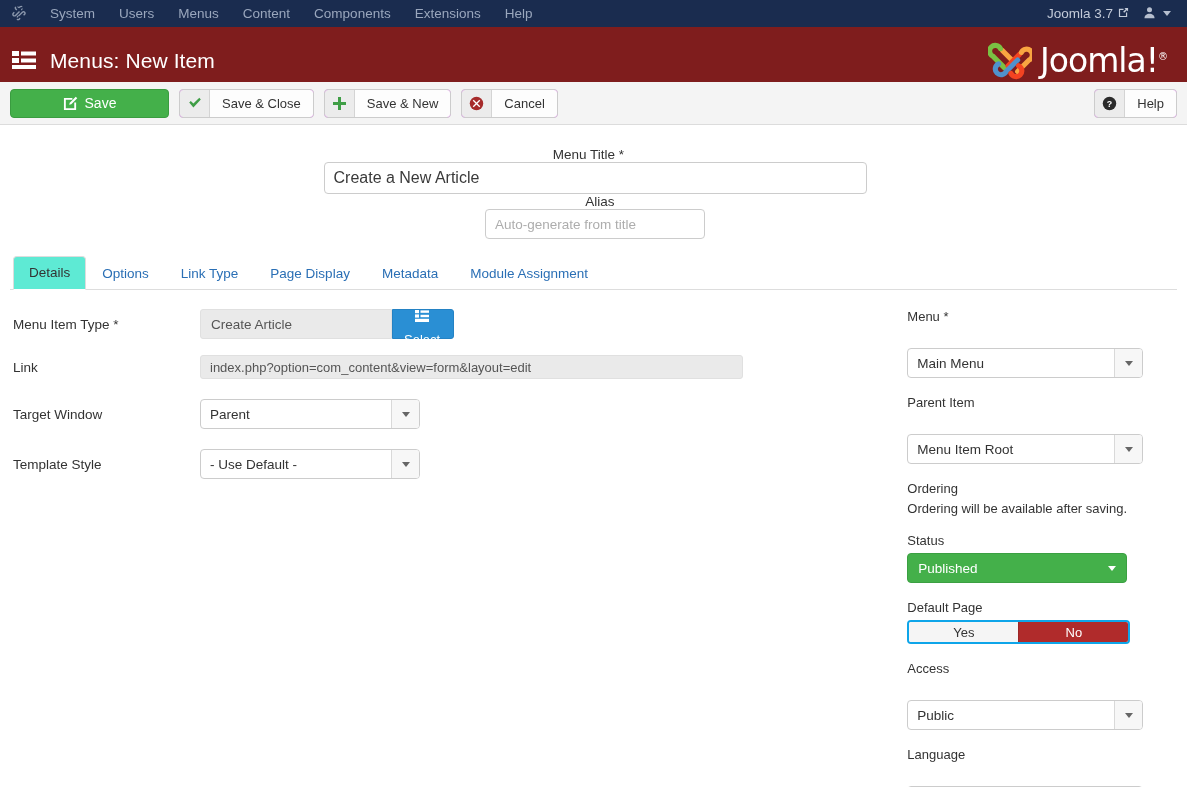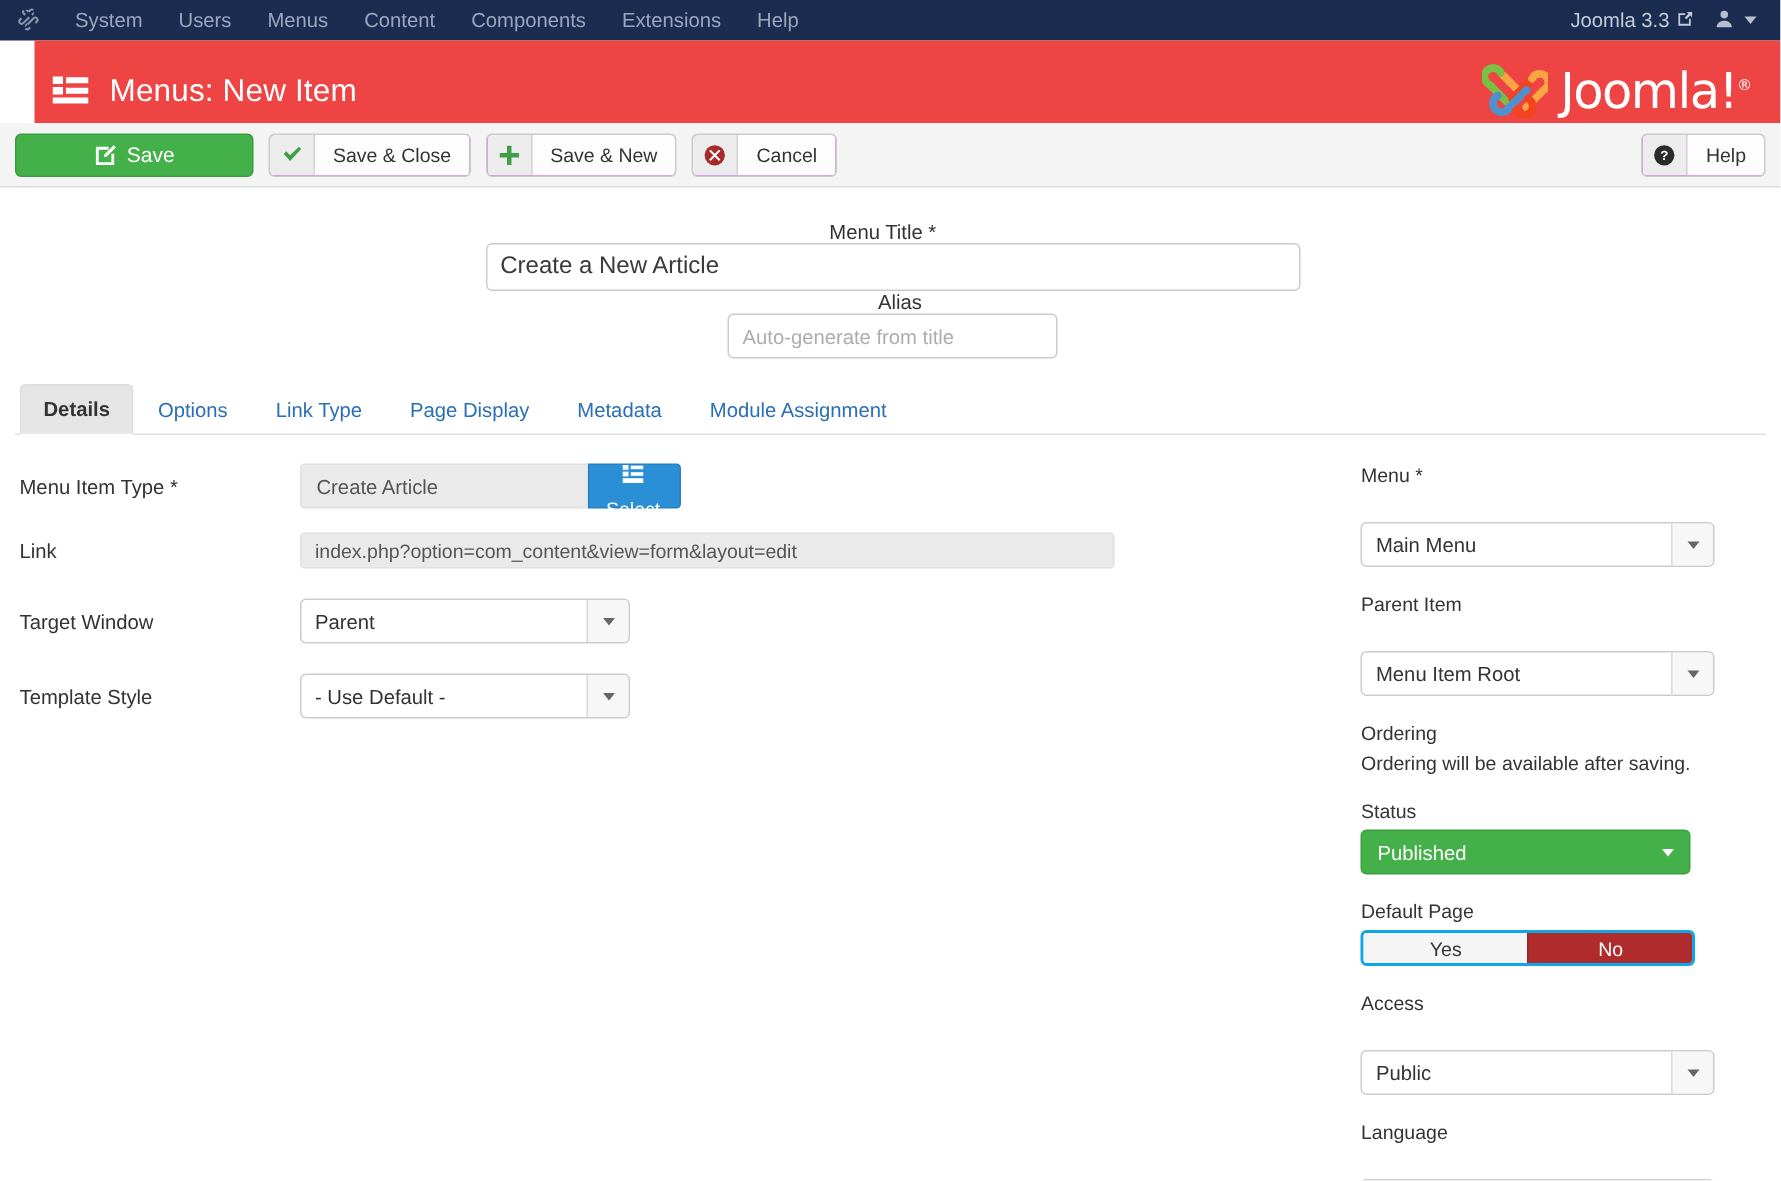--- a/index.html
+++ b/index.html
@@ -50,25 +50,24 @@
     width: 0; height: 0;
     border-left: 4px solid transparent;
     border-right: 4px solid transparent;
     border-top: 5px solid currentColor;
     display: inline-block;
   }
 
   
   .subhead {
     height: 55px;
-    background: #ef4444;
+    background: #7f1d1d;
     display: flex; align-items: center;
     padding: 12px 12px 0 12px;
     position: relative;
-    margin-left: 23px;
   }
   .subhead .page-icon {
     width: 26px; height: 22px;
     margin-right: 12px;
     display: block;
   }
   .subhead h1 {
     margin: 0;
     font-size: 21px;
     font-weight: normal;
@@ -171,25 +170,24 @@
     color: #2a6fb5;
     padding: 7px 15px 8px 15px;
     cursor: pointer;
     border: 1px solid transparent;
     border-bottom: 0;
     margin-bottom: -1px;
     line-height: 17px;
   }
   .tab.active {
     color: #333;
-    background: #e5e5e5;
+    background: #5eead4;
     border-color: #ddd;
     border-radius: 4px 4px 0 0;
     border-bottom: 1px solid #fff;
-    font-weight: bold;
   }
 
   
   .body-cols { display: flex; padding-top: 19px; }
   .col-left { width: 895px; }
   .col-right { width: 282px; padding-left: 10px; }
 
   .frow { display: flex; align-items: center; margin-bottom: 16px; }
   .frow .flabel {
     width: 190px;
@@ -326,21 +324,21 @@
   </div>
   <div class="navitem">System</div>
   <div class="navitem">Users</div>
   <div class="navitem">Menus</div>
   <div class="navitem">Content</div>
   <div class="navitem">Components</div>
   <div class="navitem">Extensions</div>
   <div class="navitem">Help</div>
   <div class="spacer"></div>
   <div class="version">
-    <span>Joomla 3.3</span>
+    <span>Joomla 3.7</span>
     <span>
       <svg width="11" height="11" viewBox="0 0 12 12">
         <path d="M1 2h5v1.3H2.3v6.4h6.4V6H10v5H1V2z" fill="#c3cbd9"></path>
         <path d="M7 1h4v4L9.6 3.6 6.8 6.4 5.6 5.2 8.4 2.4 7 1z" fill="#c3cbd9"></path>
       </svg>
     </span>
   </div>
   <div class="user">
     <span>
       <svg width="13" height="13" viewBox="0 0 16 16">

